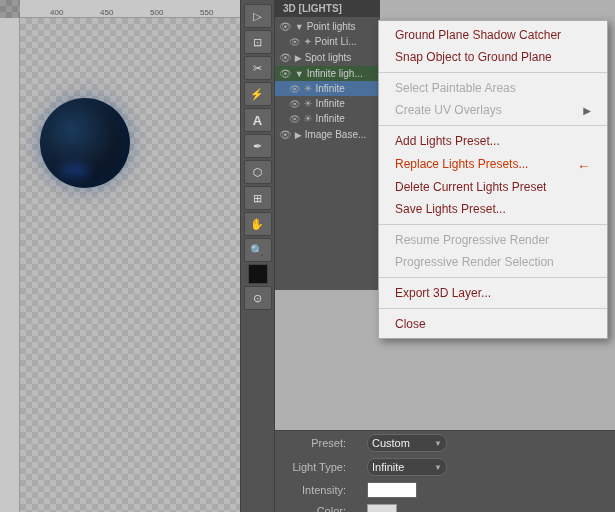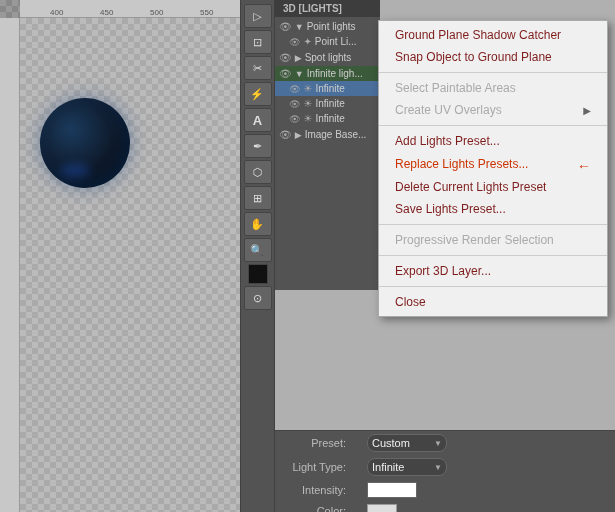--- a/index.html
+++ b/index.html
@@ -388,20 +388,23 @@
     <span style="color:#cc3300;font-size:14px">←</span>
   </div>
   <div class="menu-item">
     <span>Delete Current Lights Preset</span>
   </div>
   <div class="menu-item">
     <span>Save Lights Preset...</span>
   </div>
   <div class="menu-separator"></div>
   <div class="menu-item disabled">
+    <span>Resume Progressive Render</span>
+  </div>
+  <div class="menu-item disabled">
     <span>Progressive Render Selection</span>
   </div>
   <div class="menu-separator"></div>
   <div class="menu-item">
     <span>Export 3D Layer...</span>
   </div>
   <div class="menu-separator"></div>
   <div class="menu-item">
     <span>Close</span>
   </div>

